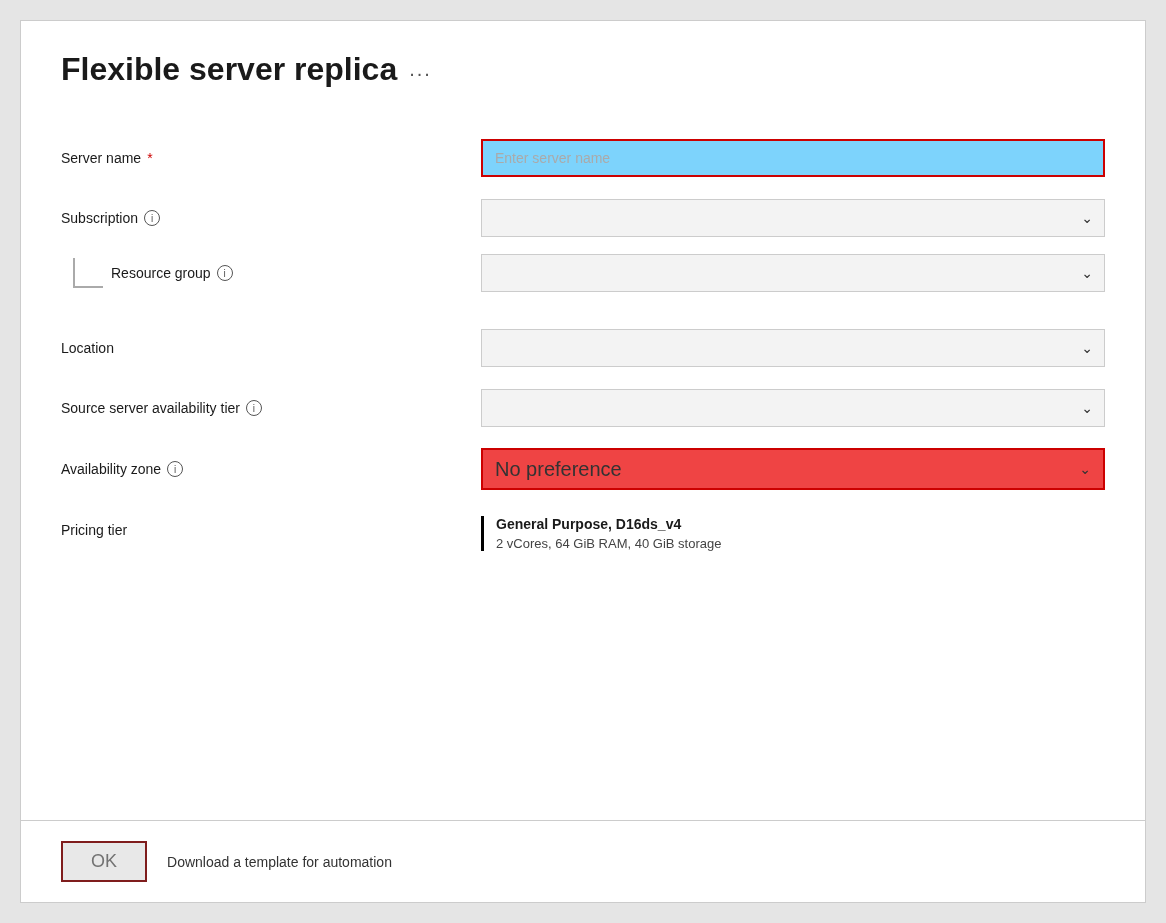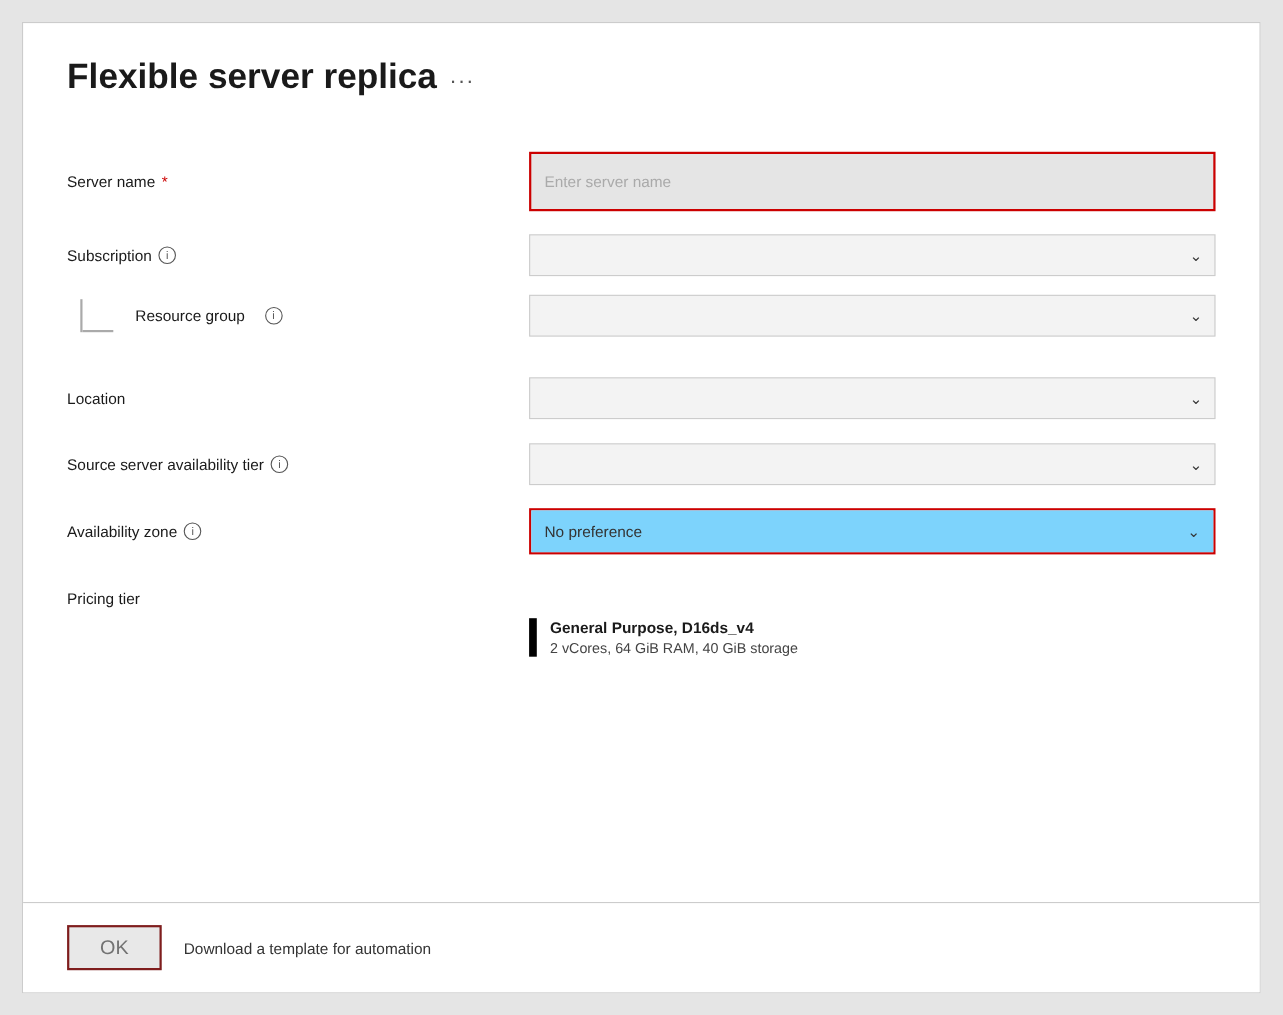--- a/index.html
+++ b/index.html
@@ -93,26 +93,26 @@
       cursor: pointer;
       flex-shrink: 0;
     }
 
     .form-control {
       flex: 1;
     }
 
     .text-input {
       width: 100%;
-      height: 54px;
+      height: 38px;
       border: 2px solid #cc0000;
       padding: 0 12px;
       font-size: 14px;
       color: #666;
-      background: #e5e5e5;
+      background: #7dd3fc;
       outline: none;
     }
 
     .text-input::placeholder {
       color: #aaaaaa;
     }
 
     .select-input {
       width: 100%;
       height: 38px;
@@ -135,23 +135,22 @@
       position: absolute;
       right: 12px;
       top: 50%;
       transform: translateY(-50%);
       pointer-events: none;
       color: #333;
       font-size: 14px;
     }
 
     .pricing-tier-content {
-      border-left: 7px solid #000000;
+      border-left: 3px solid #000000;
       padding-left: 12px;
-      margin-top: 32px;
     }
 
     .pricing-tier-title {
       font-size: 14px;
       font-weight: 700;
       color: #1a1a1a;
     }
 
     .pricing-tier-detail {
       font-size: 13px;
@@ -185,23 +184,23 @@
       cursor: pointer;
       text-decoration: none;
     }
 
     .availability-zone-select {
       border: 2px solid #cc0000;
       background: #ffffff;
     }
 
     .availability-zone-select .select-input {
-      background: #7dd3fc;
+      background: #ef4444;
       border: none;
-      font-size: 14px;
+      font-size: 20px;
       color: #333;
     }
   </style>
 </head>
 <body>
 
 <div class="dialog">
   <div class="dialog-body">
     <div class="dialog-title-row">
       <h1 class="dialog-title">Flexible server replica</h1>
@@ -229,21 +228,21 @@
           <div class="select-wrapper">
             <select class="select-input">
               <option value=""></option>
             </select>
             <span class="chevron">⌄</span>
           </div>
         </div>
       </div>
 
       <div class="form-row" style="padding-top: 0;">
-        <div class="form-label" style="display:flex; align-items:center; gap:12px;">
+        <div class="form-label" style="display:flex; align-items:center; gap:0;">
           <div style="display:flex; align-items:flex-end; margin-right:8px;">
             <div style="width:2px; height:30px; background:#aaa; margin-left:12px; margin-bottom:0;"></div>
             <div style="width:28px; height:2px; background:#aaa; margin-bottom:0;"></div>
           </div>
           <span>Resource group</span>
           <span class="info-icon" style="margin-left:6px;">i</span>
         </div>
         <div class="form-control">
           <div class="select-wrapper">
             <select class="select-input">

